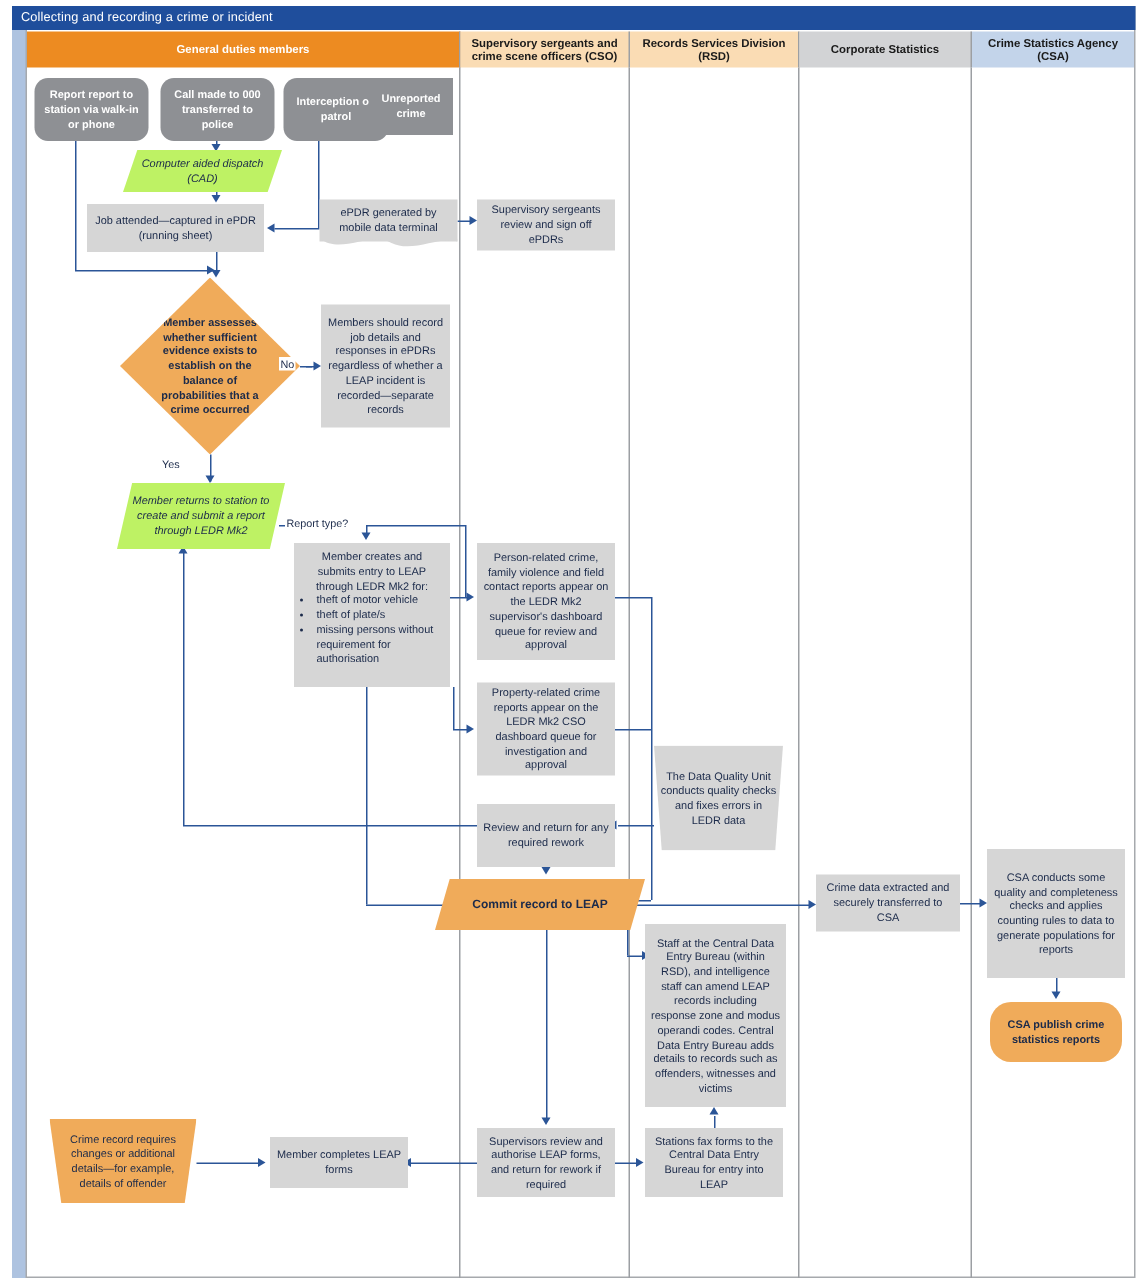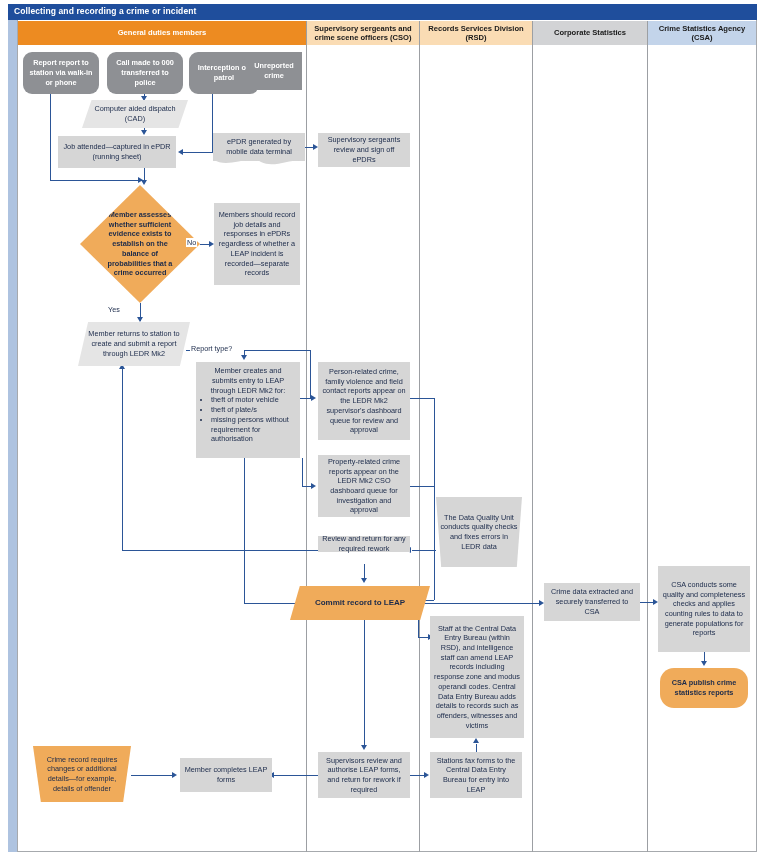--- a/index.html
+++ b/index.html
@@ -2,21 +2,21 @@
 <html><head>
 <meta charset="utf-8">
 <style>
   html,body{margin:0;padding:0;background:#ffffff;}
   body{font-family:"Liberation Sans", sans-serif;}
   #page{position:relative;width:765px;height:858px;overflow:hidden;background:#fff;}
 
   
   .frame{position:absolute;left:8px;top:4px;width:749px;height:848px;border:1px solid #a6a9ad;box-sizing:border-box;}
   .titlebar{position:absolute;left:8px;top:4px;width:749px;height:16px;background:#1f4e9c;box-sizing:border-box;}
-  .titlebar .t{position:absolute;left:6px;top:2px;color:#ffffff;font-size:8.5px;font-weight:bold;letter-spacing:0.1px;}
+  .titlebar .t{position:absolute;left:6px;top:2px;color:#ffffff;font-size:8.5px;font-weight:normal;letter-spacing:0.1px;}
   .leftstrip{position:absolute;left:8px;top:20px;width:10px;height:832px;background:#aec3e0;border-right:1px solid #a6a9ad;box-sizing:border-box;}
 
   
   .hdr{position:absolute;top:21px;height:24px;box-sizing:border-box;border-right:1px solid #9c9fa3;
        display:flex;align-items:center;justify-content:center;text-align:center;
        font-size:7.6px;font-weight:bold;color:#1a1a1a;line-height:1.22;padding:0 2px;}
   .hdr.orange{background:#ed8b21;color:#ffffff;}
   .hdr.lightorange{background:#fadcb4;color:#1a1a1a;}
   .hdr.gray{background:#d2d3d5;color:#1a1a1a;}
   .hdr.blue{background:#c3d4ea;color:#1a1a1a;}
@@ -25,23 +25,23 @@
   .lane{position:absolute;top:45px;height:807px;border-right:1px solid #9c9fa3;box-sizing:border-box;}
 
   
   .node{position:absolute;box-sizing:border-box;display:flex;align-items:center;justify-content:center;
         text-align:center;font-size:7.3px;line-height:1.33;color:#1b2a4a;padding:3px 4px;z-index:5;}
   .n-gray{background:#d6d6d6;}
   .n-darkgray{background:#8e9094;color:#ffffff;border-radius:9px;font-weight:bold;}
   .n-darkgray-sq{background:#8e9094;color:#ffffff;font-weight:bold;}
 
   
-  .para{background:#e5e5e5;
+  .para{background:#bef264;
         -webkit-clip-path:polygon(9% 0,100% 0,91% 100%,0 100%);
-        clip-path:polygon(9% 0,100% 0,91% 100%,0 100%);}
+        clip-path:polygon(9% 0,100% 0,91% 100%,0 100%);font-style:italic;}
   .para-orange{background:#f0ab5a;
         -webkit-clip-path:polygon(7% 0,100% 0,93% 100%,0 100%);
         clip-path:polygon(7% 0,100% 0,93% 100%,0 100%);}
 
   
   .trap{background:#d6d6d6;
         -webkit-clip-path:polygon(0 0,100% 0,94% 100%,6% 100%);
         clip-path:polygon(0 0,100% 0,94% 100%,6% 100%);}
   .trap-orange{background:#f0ab5a;
         -webkit-clip-path:polygon(0 0,100% 0,92% 100%,8% 100%);
@@ -165,21 +165,21 @@
       <li>missing persons without requirement for authorisation</li>
     </ul>
   </div>
 
   <div class="node n-gray" style="left:318px;top:362px;width:92px;height:78px;">
       <span>Person-related crime, family violence and field contact reports appear on the LEDR Mk2 supervisor's dashboard queue for review and approval</span>
     </div>
   <div class="node n-gray" style="left:318px;top:455px;width:92px;height:62px;">
       <span>Property-related crime reports appear on the LEDR Mk2 CSO dashboard queue for investigation and approval</span>
     </div>
-  <div class="node n-gray" style="left:318px;top:536px;width:92px;height:16px;">
+  <div class="node n-gray" style="left:318px;top:536px;width:92px;height:42px;">
       <span>Review and return for any required rework</span>
     </div>
 
   <div class="node trap" style="left:436px;top:497px;width:86px;height:70px;">
       <span>The Data Quality Unit conducts quality checks and fixes errors in LEDR data</span>
     </div>
 
   <div class="node para-orange" style="left:290px;top:586px;width:140px;height:34px;font-size:8px;font-weight:bold;">
       <span>Commit record to LEAP</span>
     </div>

